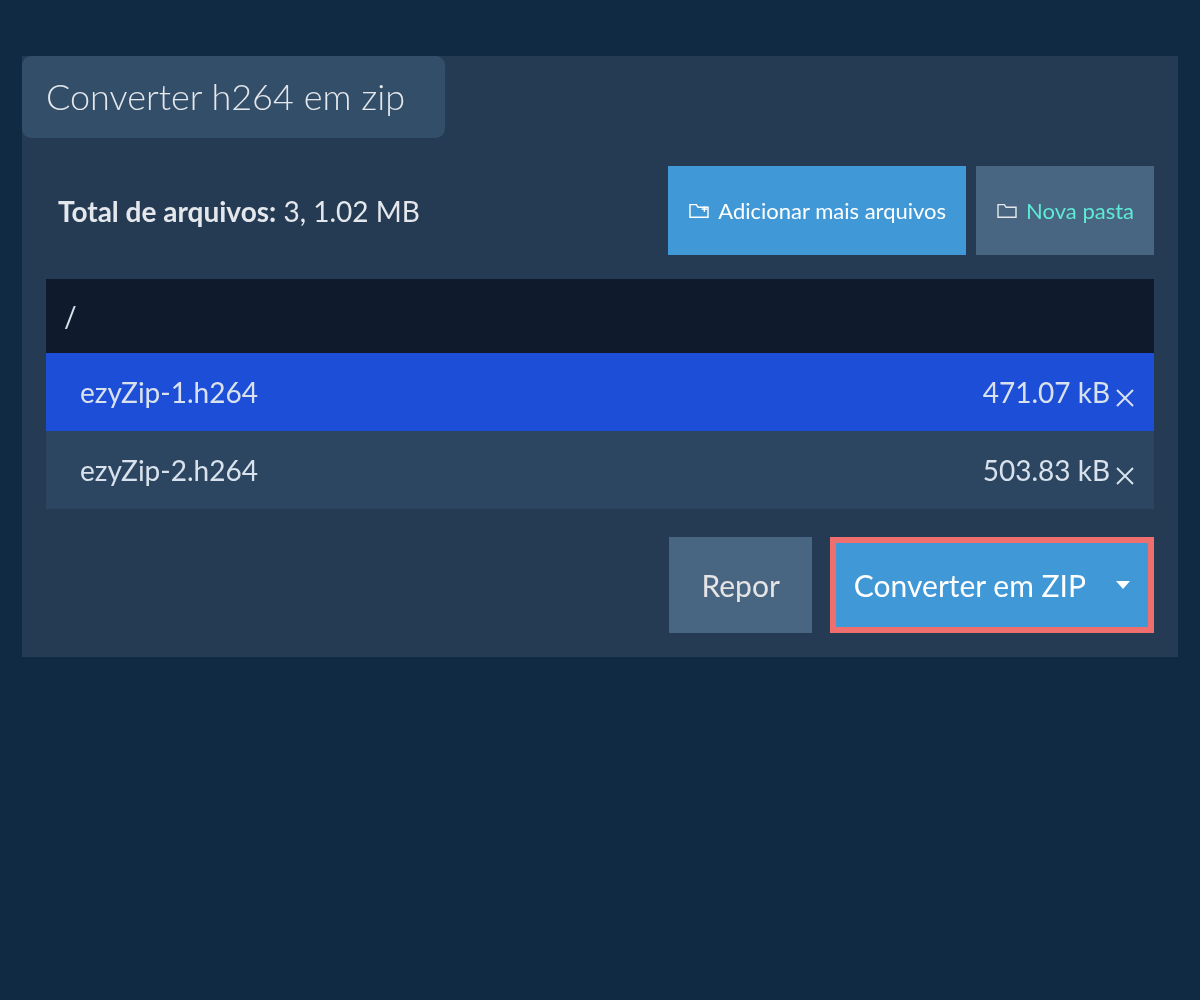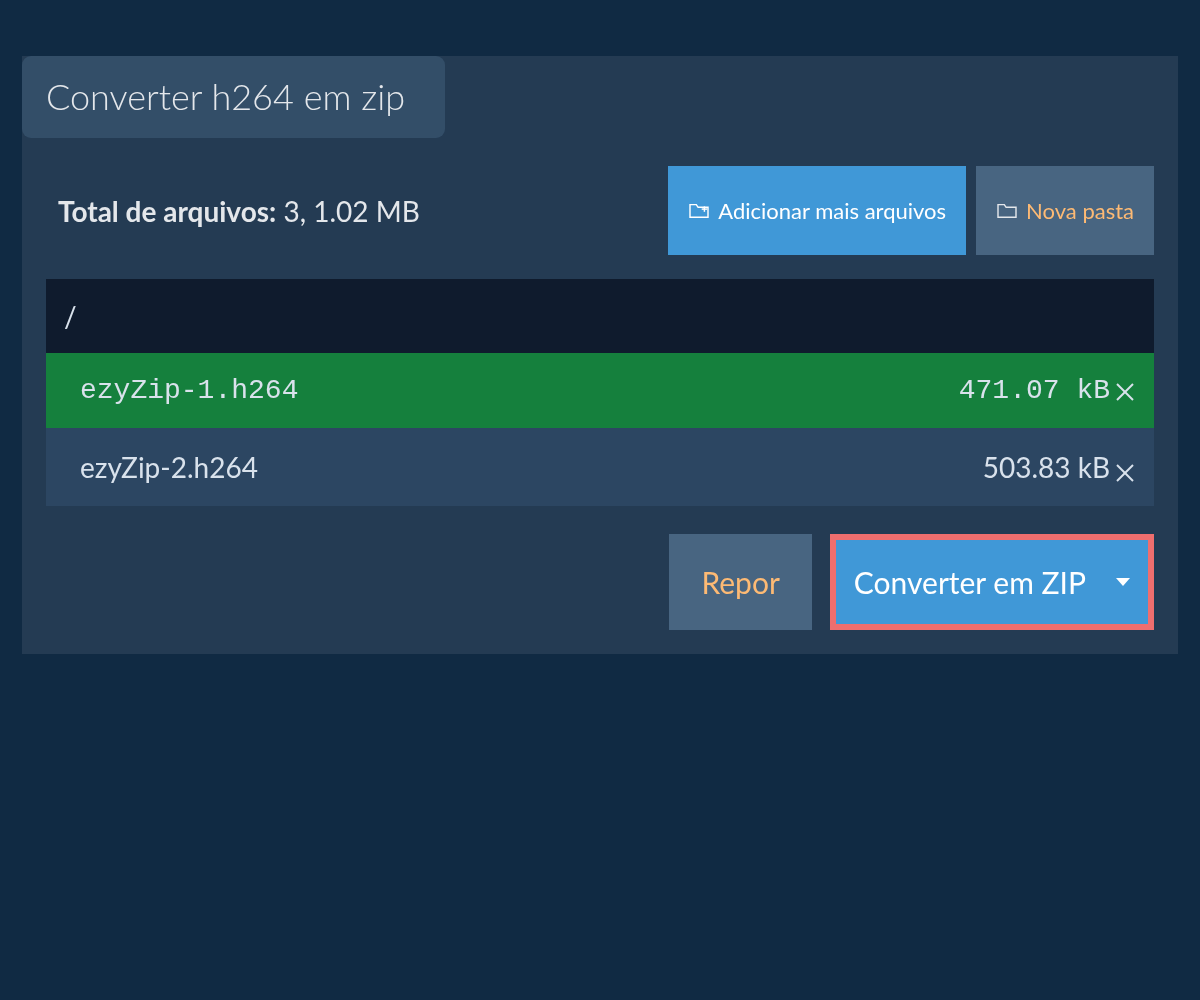--- a/index.html
+++ b/index.html
@@ -56,21 +56,21 @@
       font-family: inherit;
     }
     .btn-blue {
       background: #4098d7;
       color: #fff;
       font-size: 22px;
       padding: 14px 20px;
     }
     .btn-grey {
       background: #486581;
-      color: #fdba74;
+      color: #5eead4;
       font-size: 22px;
       padding: 31px 20px;
     }
     .icon {
       display: inline-block;
       flex-shrink: 0;
     }
     .file-table {
       width: 100%;
       margin-bottom: 28px;
@@ -81,39 +81,39 @@
       font-size: 28px;
       color: #d9e2ec;
     }
     .file-row {
       display: flex;
       align-items: center;
       padding: 22px 18px 22px 34px;
       font-size: 28px;
       color: #d9e2ec;
     }
-    .file-row.odd { background: #15803d; font-family: Liberation Mono, monospace; }
+    .file-row.odd { background: #1d4ed8; }
     .file-row.even { background: #2c4662; }
     .file-name { flex: 1; }
     .file-size { margin-right: 4px; }
     .close-icon {
       width: 22px;
       height: 22px;
       cursor: pointer;
       flex-shrink: 0;
     }
     .footer-row {
       display: flex;
       justify-content: flex-end;
       gap: 18px;
       align-items: stretch;
     }
     .btn-reset {
       background: #486581;
-      color: #fdba74;
+      color: #e5e5e5;
       font-size: 30px;
       padding: 24px 32px;
       border: none;
       cursor: pointer;
       font-family: inherit;
     }
     .btn-convert-wrap {
       border: 6px solid #ef6e6e;
       display: flex;
     }

